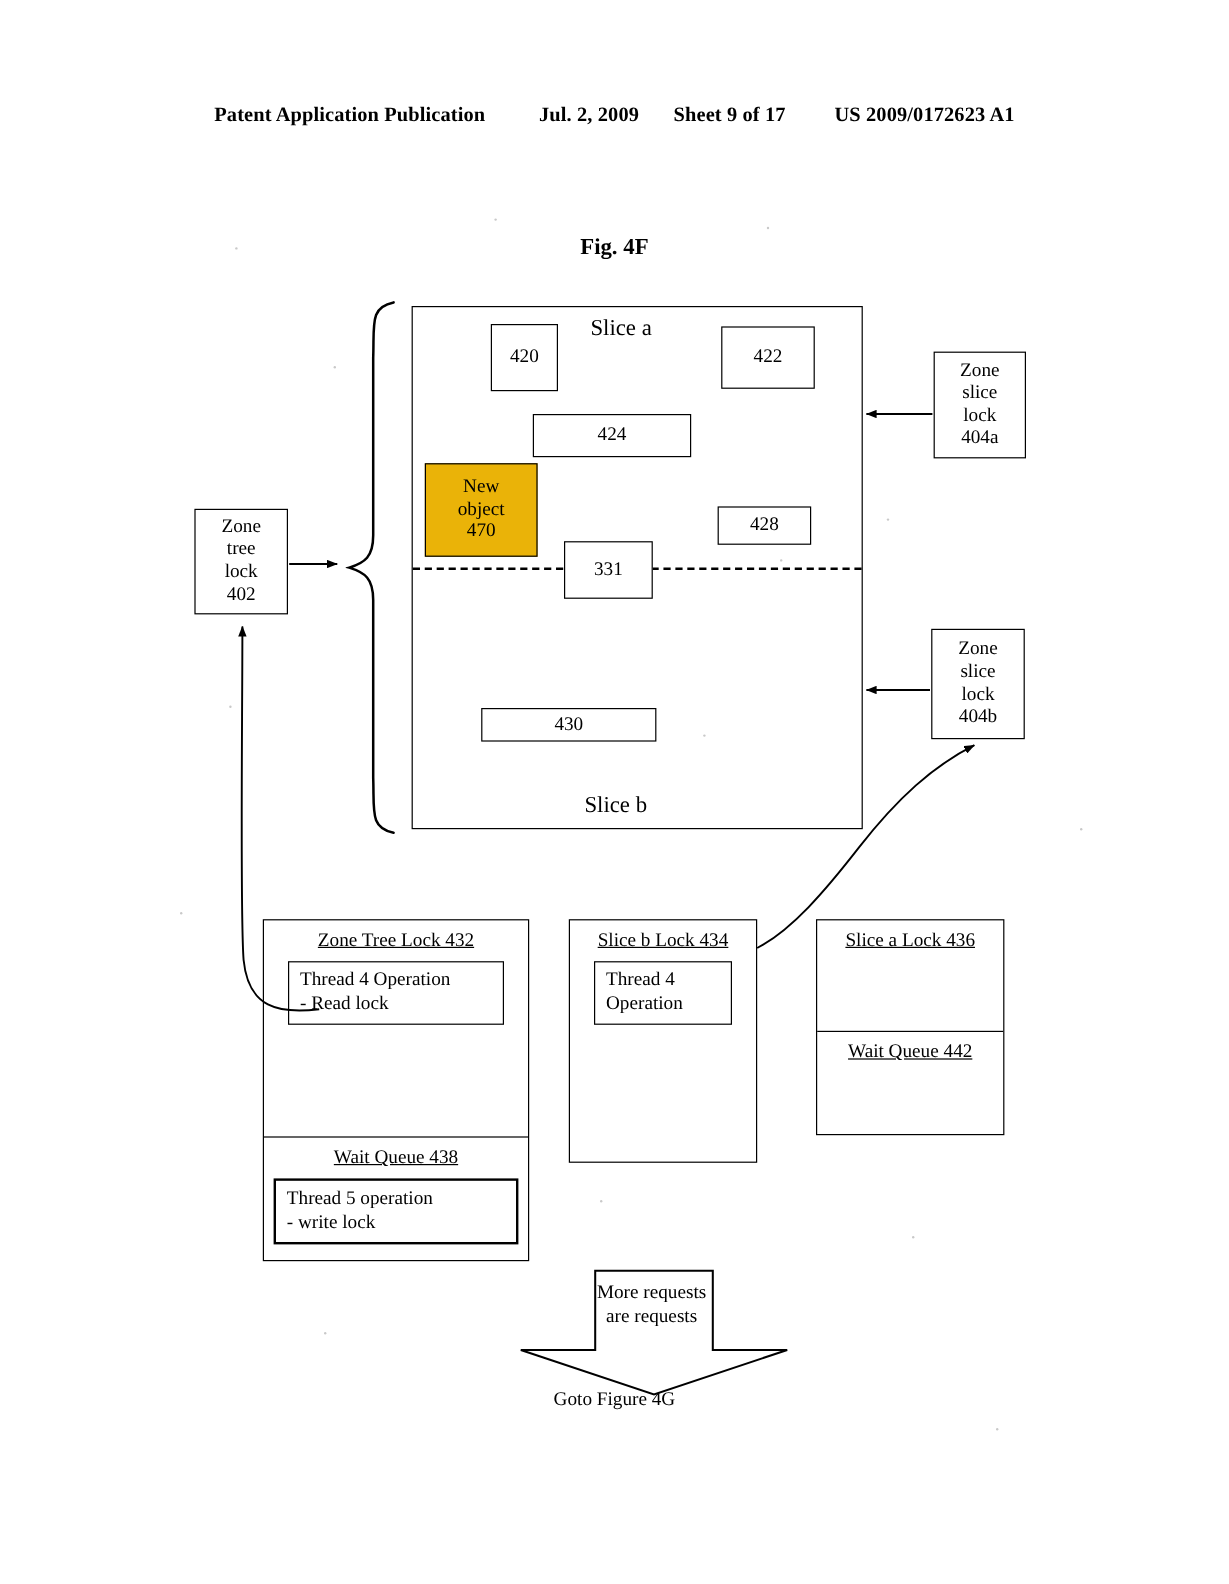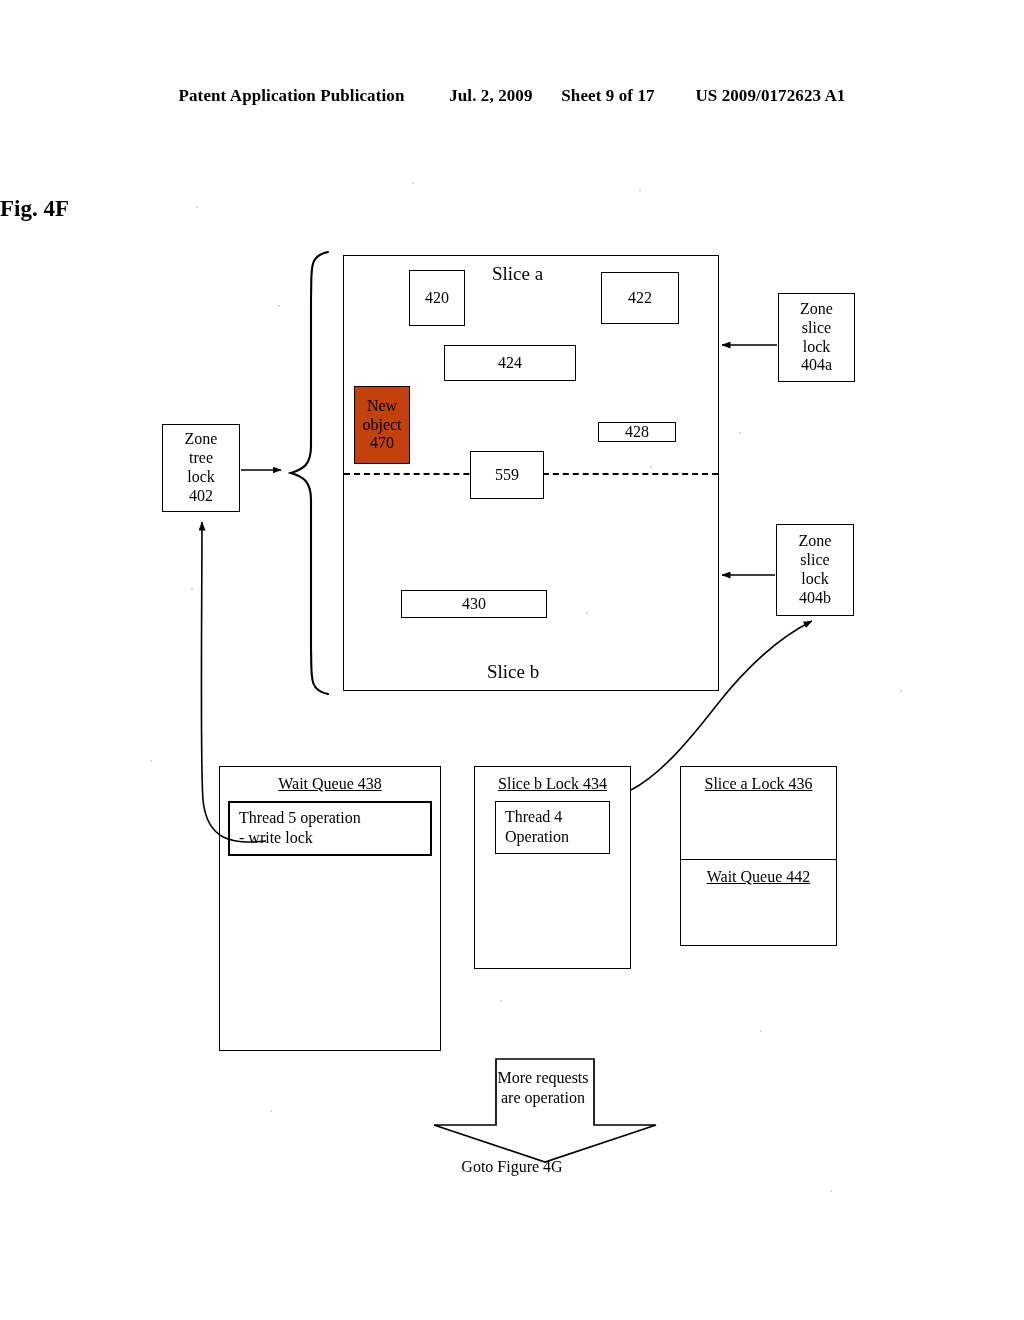--- a/index.html
+++ b/index.html
@@ -33,22 +33,23 @@
   .sp-lg { display: inline-block; width: 36px; }
   .sp-md { display: inline-block; width: 20px; }
   .sp-xl { display: inline-block; width: 32px; }
 
   
   .fig-title {
     position: absolute;
     left: 0;
     top: 196px;
     width: 1024px;
+    text-align: center;
     font-weight: bold;
-    font-size: 23px;
+    font-size: 19px;
   }
 
   
   .abox {
     position: absolute;
     box-sizing: border-box;
     border: 1.5px solid #000;
     background: transparent;
     display: flex;
     align-items: center;
@@ -200,27 +201,27 @@
 
 <div class="plain-label" style="left:492px; top:263px;">Slice a</div>
 <div class="plain-label" style="left:487px; top:661px;">Slice b</div>
 
 <div class="abox" style="left:409px; top:270px; width:56px; height:56px;">420</div>
 
 <div class="abox" style="left:601px; top:272px; width:78px; height:52px;">422</div>
 
 <div class="abox" style="left:444px; top:345px; width:132px; height:36px;">424</div>
 
-<div class="abox" style="left:598px; top:422px; width:78px; height:20px;">428</div>
-
-<div class="abox" style="left:470px; top:451px; width:74px; height:48px; background:#fff; z-index:3;">559</div>
+<div class="abox" style="left:598px; top:422px; width:78px; height:32px;">428</div>
+
+<div class="abox" style="left:470px; top:451px; width:74px; height:48px; background:#fff; z-index:3;">331</div>
 
 <div class="abox" style="left:401px; top:590px; width:146px; height:28px;">430</div>
 
-<div class="abox multi" style="left:354px; top:386px; width:56px; height:78px; background:#c2410c; z-index:3;">
+<div class="abox multi" style="left:354px; top:386px; width:94px; height:78px; background:#eab308; z-index:3;">
   <span>New</span>
   <span>object</span>
   <span>470</span>
 </div>
 
 <div class="abox multi" style="left:162px; top:424px; width:78px; height:88px;">
   <span>Zone</span>
   <span>tree</span>
   <span>lock</span>
   <span>402</span>
@@ -234,20 +235,27 @@
 </div>
 
 <div class="abox multi" style="left:776px; top:524px; width:78px; height:92px;">
   <span>Zone</span>
   <span>slice</span>
   <span>lock</span>
   <span>404b</span>
 </div>
 
 <div class="lock-table" style="left:219px; top:766px; width:222px; height:285px;">
+  <div class="lock-sec" style="height:180px;">
+    <div class="lock-title">Zone Tree Lock 432</div>
+    <div class="lock-entry" style="width:180px;">
+      <div>Thread 4 Operation</div>
+      <div>- Read lock</div>
+    </div>
+  </div>
   <div class="lock-sec" style="height:105px;">
     <div class="lock-title">Wait Queue 438</div>
     <div class="lock-entry thick" style="width:204px;">
       <div>Thread 5 operation</div>
       <div>- write lock</div>
     </div>
   </div>
 </div>
 
 <div class="lock-table" style="left:474px; top:766px; width:157px; height:203px;">
@@ -285,21 +293,21 @@
   <path d="M 266 841 C 232 845, 207 840, 203 800 C 200 760, 202 600, 202 522" fill="none" stroke="#000" stroke-width="1.6" marker-end="url(#arrowhead)"></path>
 
   <path d="M 631 790 C 660 775, 688 742, 716 706 C 748 665, 778 638, 812 621" fill="none" stroke="#000" stroke-width="1.6" marker-end="url(#arrowhead)"></path>
 </svg>
 
 <svg id="more-requests-arrow" viewBox="0 0 230 108">
   <path d="M 66 2 L 164 2 L 164 68 L 226 68 L 115 105 L 4 68 L 66 68 Z" fill="none" stroke="#000" stroke-width="1.7" stroke-linejoin="miter"></path>
 </svg>
 <div id="more-requests-text">
   <div>More requests</div>
-  <div>are operation</div>
+  <div>are requests</div>
 </div>
 <div id="goto-4g">Goto Figure 4G</div>
 
 <div class="speck" style="left:196px; top:206px;"></div>
 <div class="speck" style="left:278px; top:305px;"></div>
 <div class="speck" style="left:412px; top:182px;"></div>
 <div class="speck" style="left:639px; top:189px;"></div>
 <div class="speck" style="left:739px; top:432px;"></div>
 <div class="speck" style="left:650px; top:466px;"></div>
 <div class="speck" style="left:191px; top:588px;"></div>

